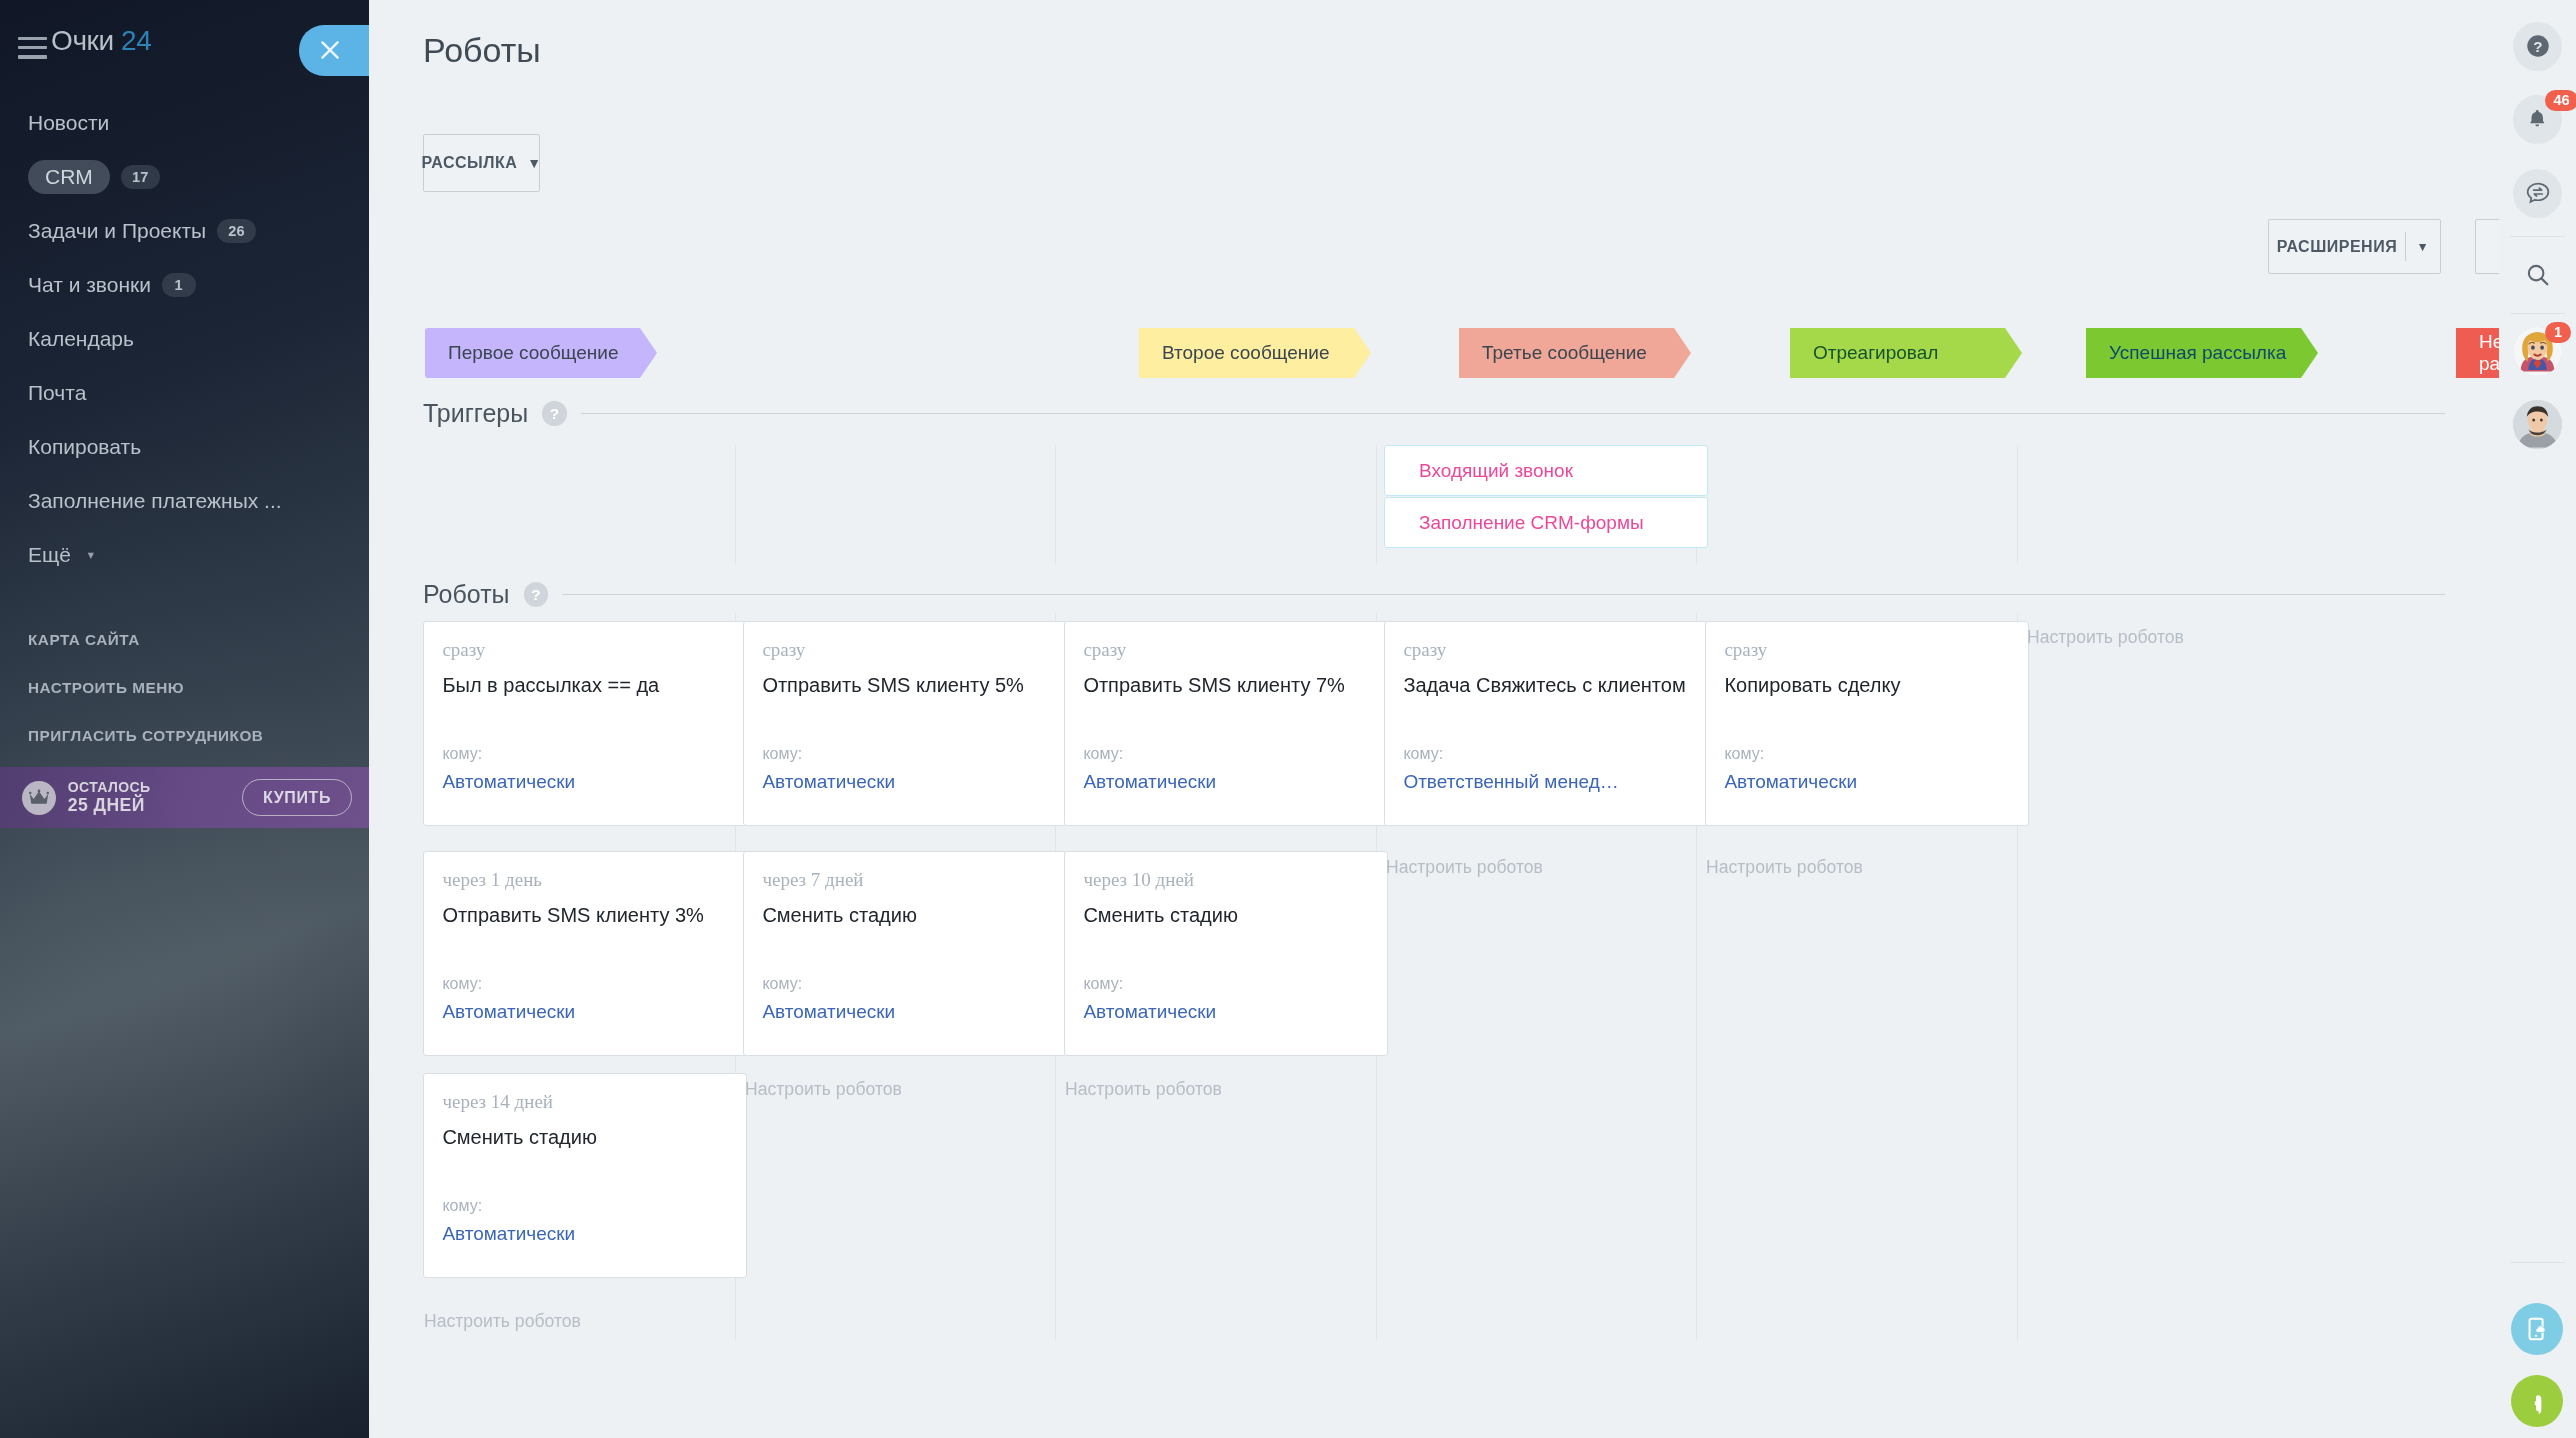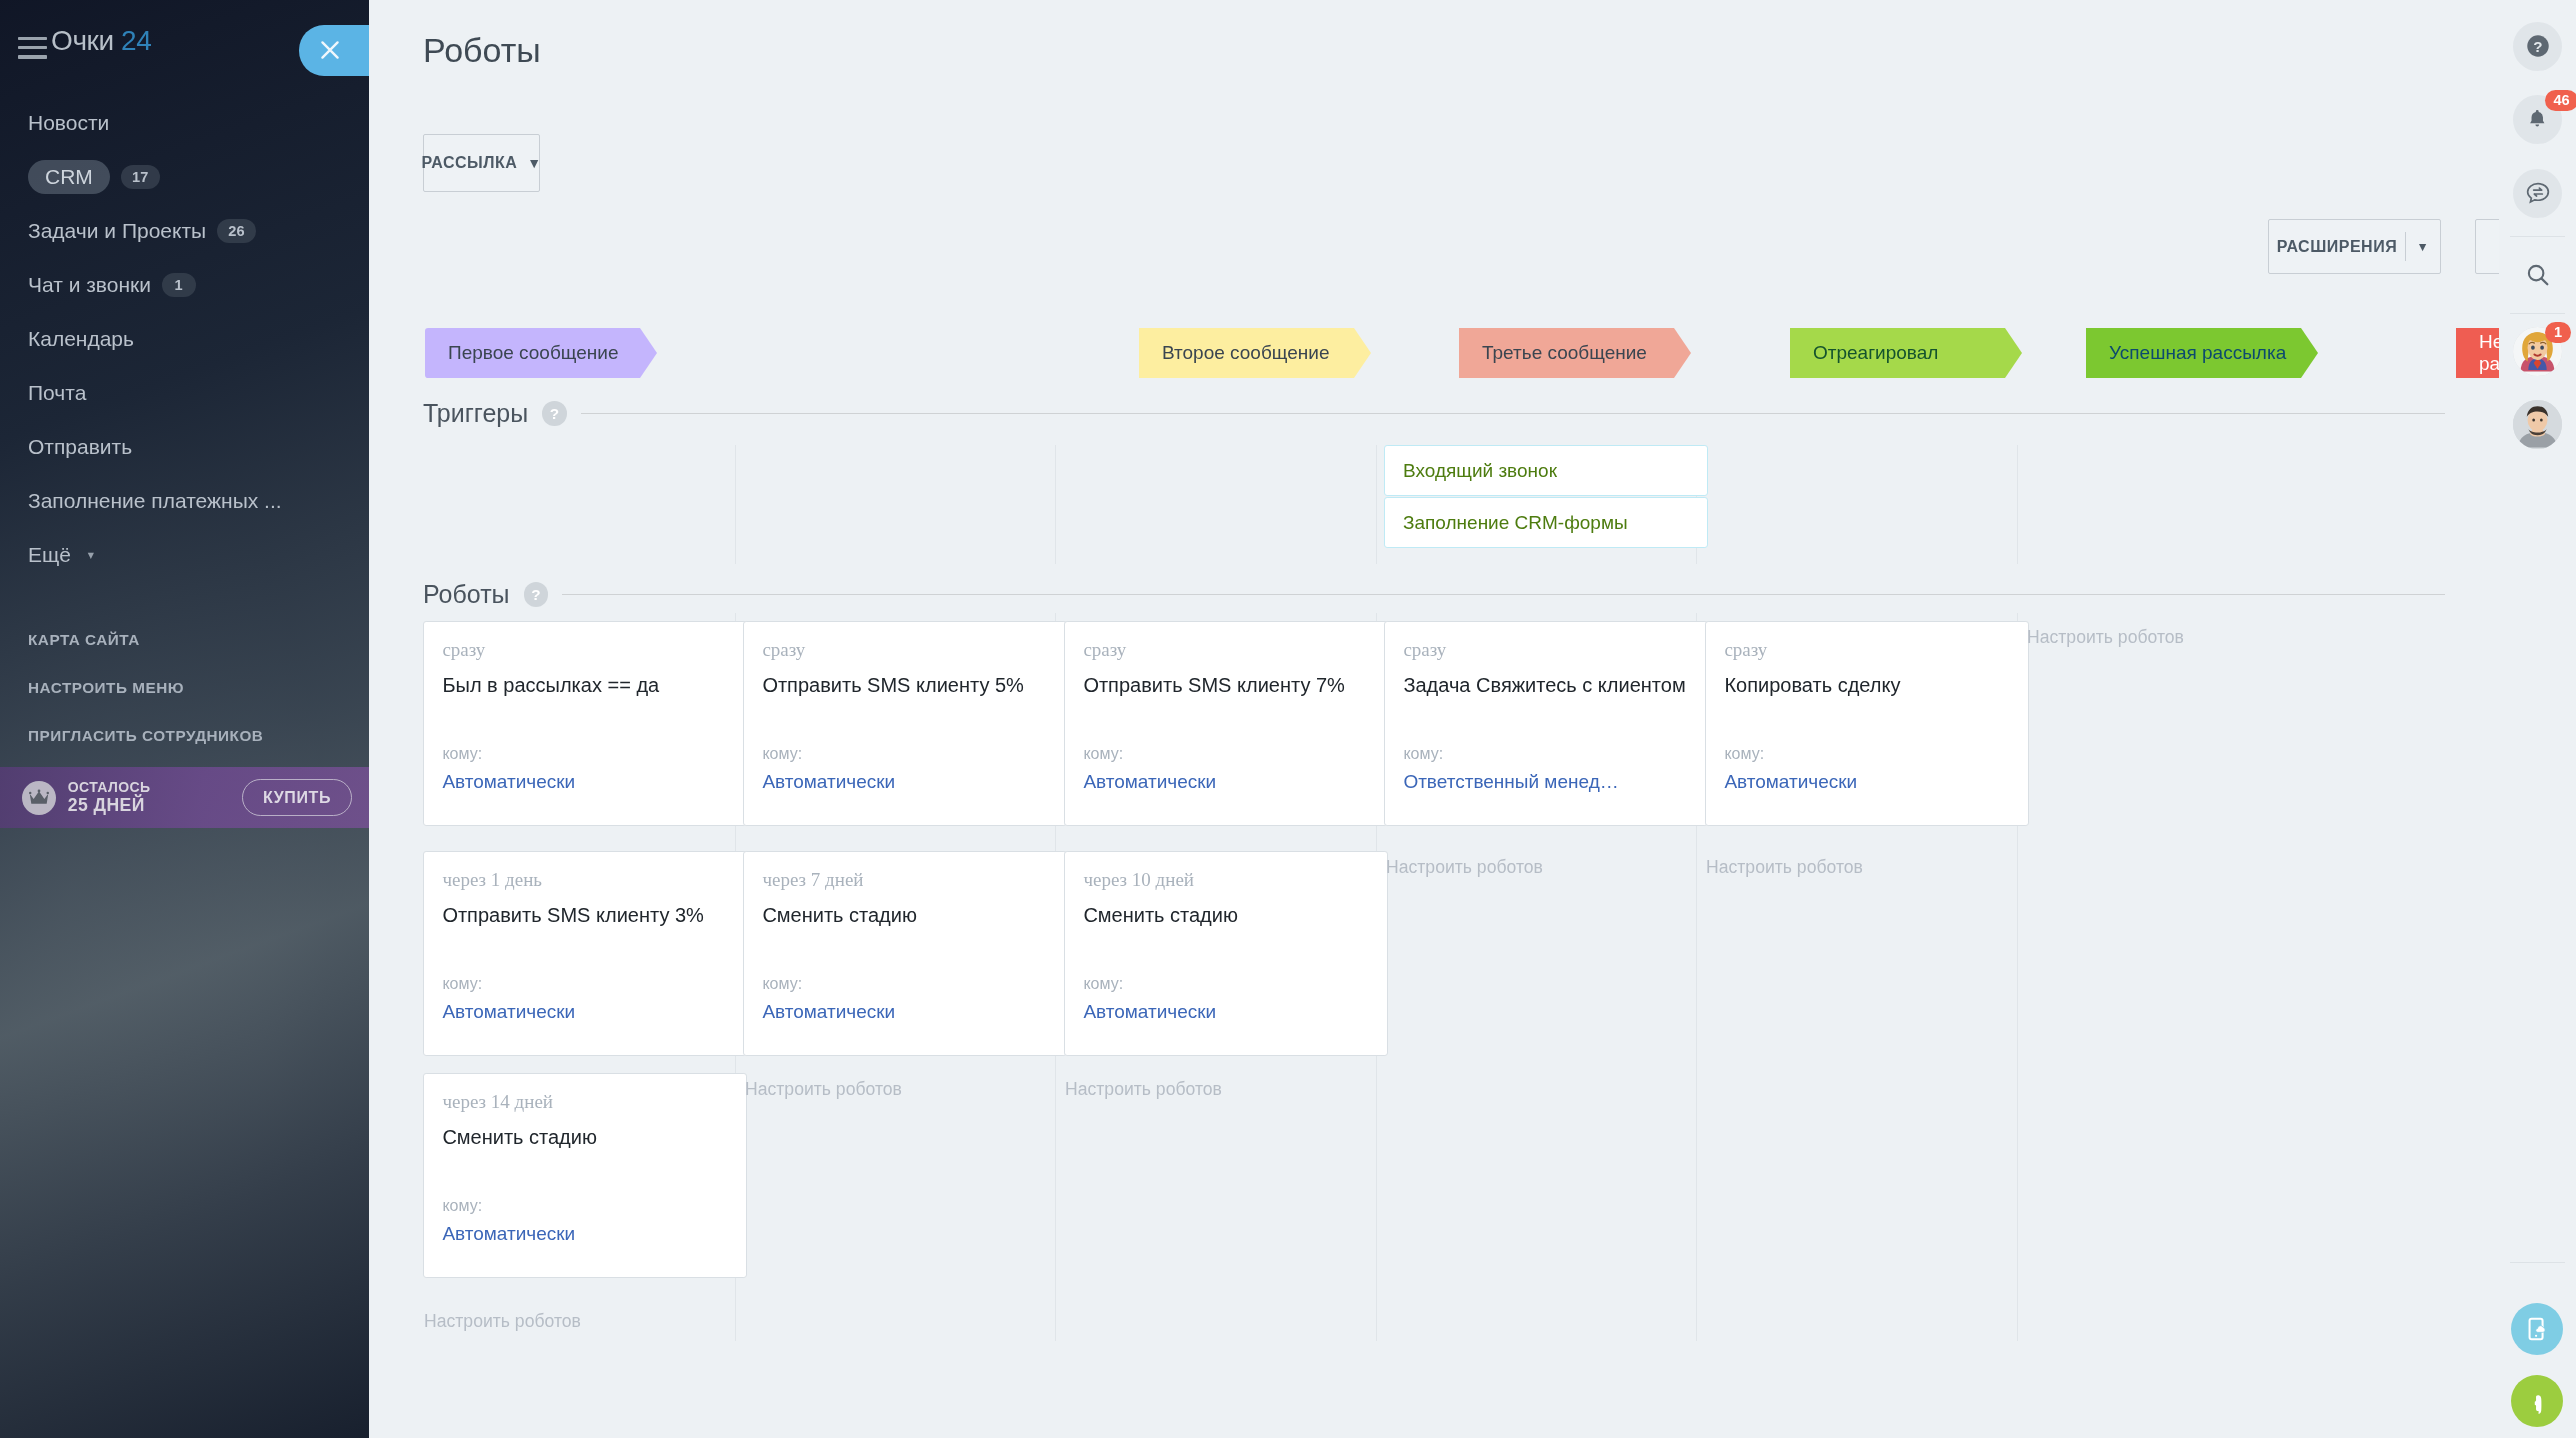--- a/index.html
+++ b/index.html
@@ -137,22 +137,22 @@
     flex: none;
   }
   .sect-rule { flex: 1; height: 0.8px; background: #cfd2d4; }
 
   
   .colsep { position: absolute; width: 0.8px; background: #e0e5e9; }
 
   .tbox {
     position: absolute; width: 324px; height: 51px;
     background: #fff; border: 0.8px solid #bfeaf5; border-radius: 3.1px;
-    display: flex; align-items: center; padding-left: 18px;
-    font-size: 19px; color: #4d7c0f;
+    display: flex; align-items: center; padding-left: 34px;
+    font-size: 19px; color: #ec4899;
   }
 
   .rcard {
     position: absolute; width: 324px;
     background: #fff; border: 0.8px solid #d9dfe4; border-radius: 3.1px;
     padding: 17px 18.4px 0 18.4px;
   }
   .rcard .delay { font-size: 19px; color: #a9b2bc; margin-bottom: 12.3px; font-family: Liberation Serif, serif; }
   .rcard .name { font-size: 20px; color: #20262c; line-height: 1.28; }
   .rcard .kom-lbl { font-size: 16px; color: #a9b2bc; }
@@ -224,21 +224,21 @@
           <span class="lbl-box">Чат и звонки</span>
           <span class="sb-badge">1</span>
         </div>
         <div class="sb-item">
           <span class="lbl-box">Календарь</span>
         </div>
         <div class="sb-item">
           <span class="lbl-box">Почта</span>
         </div>
         <div class="sb-item">
-          <span class="lbl-box">Отправить</span>
+          <span class="lbl-box">Копировать</span>
         </div>
         <div class="sb-item">
           <span class="lbl-box">Заполнение платежных ...</span>
         </div>
         <div class="sb-item">
           <span class="lbl-box">Ещё</span>
           <span class="sb-caret">▾</span>
         </div>
       </div>
     <div id="sb-sublinks">

